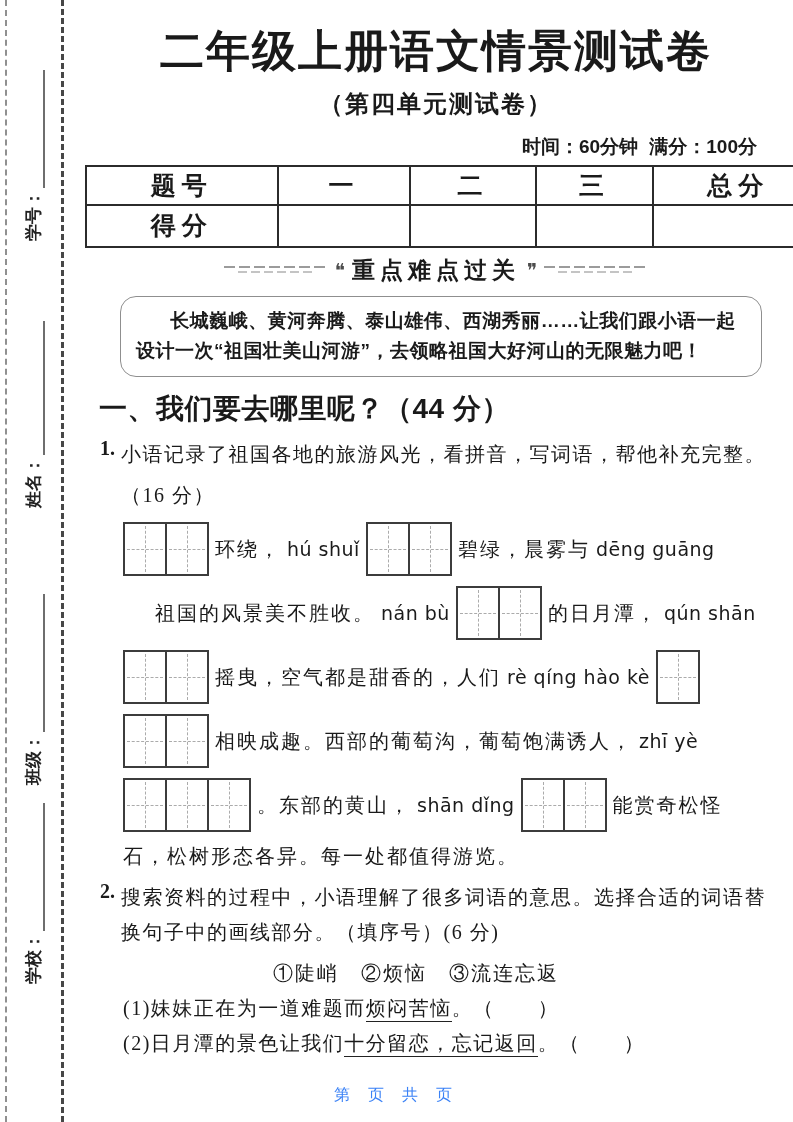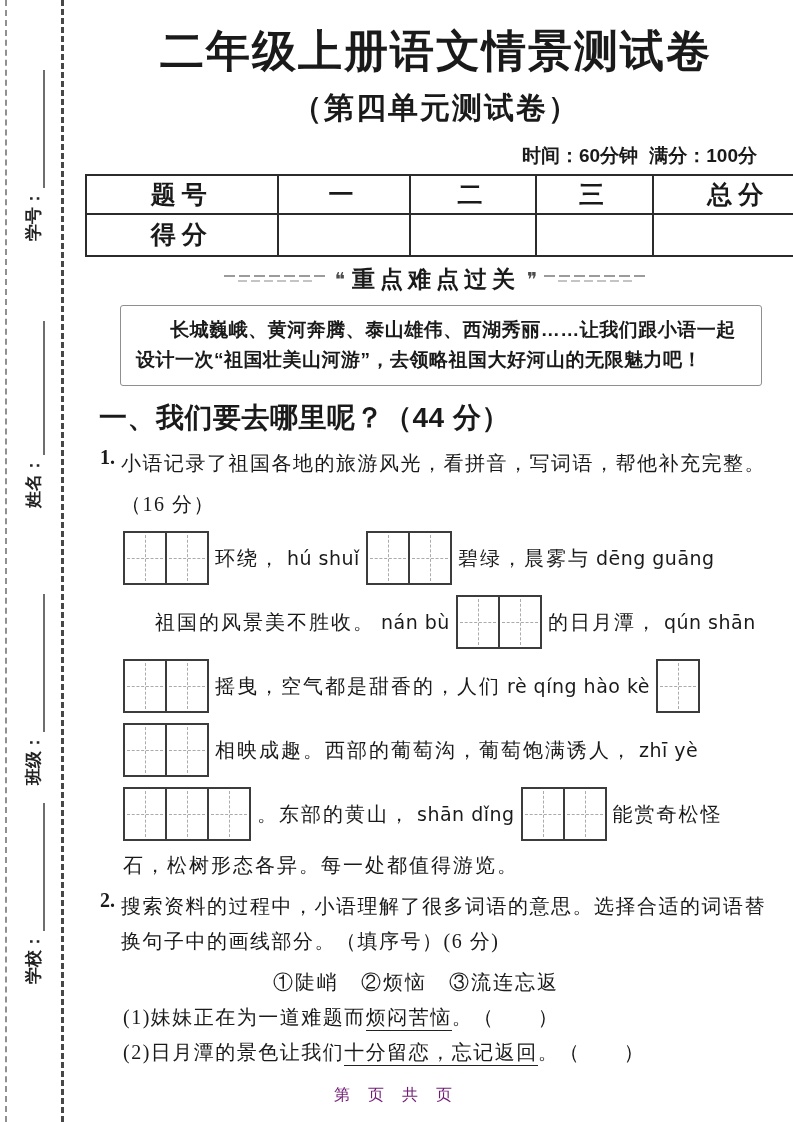--- a/index.html
+++ b/index.html
@@ -16,40 +16,40 @@
   .mf{display:inline-flex;align-items:flex-end;}
   .mf-line{display:inline-block;height:15px;border-bottom:2px solid #6e6e6e;margin-left:2px;}
   .mf-school{margin-left:48px}.mf-school .mf-line{width:128px}
   .mf-class{margin-left:18px}.mf-class .mf-line{width:138px}
   .mf-name{margin-left:86px}.mf-name .mf-line{width:134px}
   .mf-id{margin-left:80px}.mf-id .mf-line{width:118px}
   
   .main{position:absolute;left:85px;top:0;width:702px;}
   .title{margin:26px 0 11px 0;text-align:center;font-size:44px;font-weight:900;
       font-family:"Liberation Sans",sans-serif;letter-spacing:2px;line-height:1.15;}
-  .subtitle{margin:10px 0 0 0;text-align:center;font-size:30px;font-weight:800;
+  .subtitle{margin:10px 0 0 0;text-align:center;font-size:24px;font-weight:800;
       font-family:"Liberation Sans",sans-serif;letter-spacing:2px;}
   .meta{margin:14px 30px 5px 0;text-align:right;font-size:19px;font-weight:700;
       font-family:"Liberation Sans",sans-serif;word-spacing:6px;}
   
   .score-table{width:739px;border-collapse:collapse;table-layout:fixed;
       font-family:"Liberation Sans",sans-serif;}
   .score-table td{border:2px solid #2b2b2b;text-align:center;padding:0;}
   .score-table tr:nth-child(1) td{height:37px;font-size:25px;font-weight:800;letter-spacing:6px;}
   .score-table tr:nth-child(2) td{height:40px;font-size:25px;font-weight:800;letter-spacing:6px;}
   
   .banner{margin-top:7px;display:flex;align-items:center;justify-content:center;gap:7px;}
   .banner-title{font-size:23px;font-weight:900;font-family:"Liberation Sans",sans-serif;letter-spacing:5px;}
   .orn{width:104px;height:8px;
       background:
         repeating-linear-gradient(90deg,#9b9b9b 0 11px,rgba(0,0,0,0) 11px 15px) 0 0/100% 2px no-repeat,
         repeating-linear-gradient(90deg,#c4c4c4 0 9px,rgba(0,0,0,0) 9px 13px) 14px 5px/72% 2px no-repeat;}
   .orn-icon{font-size:19px;color:#4c4c4c;line-height:1;font-family:"DejaVu Sans",sans-serif;}
   
-  .intro-box{margin:10px 25px 0 35px;border:1.5px solid #8f8f8f;border-radius:3px;
+  .intro-box{margin:10px 25px 0 35px;border:1.5px solid #8f8f8f;border-radius:16px;
       padding:9px 15px 10px 15px;}
   .intro-box p{margin:0;font-size:19px;font-weight:700;line-height:1.6;text-indent:1.8em;
       font-family:"Liberation Sans",sans-serif;letter-spacing:0.5px;}
   
   .sec-heading{margin:13px 0 0 14px;font-size:28px;font-weight:800;
       font-family:"Liberation Sans",sans-serif;letter-spacing:0.5px;}
   .q-head{display:flex;margin:9px 0 0 15px;}
   .q-num{font-weight:800;font-size:20px;margin-right:6px;font-family:"Liberation Serif",serif;}
   .q-text{font-size:20px;line-height:1.75;letter-spacing:1.5px;}
   .q-score{display:block;margin-top:6px;}
@@ -62,21 +62,21 @@
   .grid{display:inline-flex;border:2px solid #3c3c3c;height:50px;flex:0 0 auto;background:#fff;}
   .grid i{display:block;width:40px;position:relative;}
   .grid i + i{border-left:2px solid #3c3c3c;}
   .grid i::before{content:"";position:absolute;top:2px;bottom:2px;left:50%;border-left:1px dashed #ababab;}
   .grid i::after{content:"";position:absolute;left:2px;right:2px;top:50%;border-top:1px dashed #ababab;}
   .options{margin:10px 40px 0 0;text-align:center;font-size:20px;letter-spacing:2px;word-spacing:14px;}
   .sub-item{margin:8px 0 0 38px;font-size:20px;letter-spacing:1.5px;}
   .ul{border-bottom:1.5px solid #222;padding-bottom:2px;}
   
   .footer{position:absolute;left:0;right:0;bottom:16px;text-align:center;font-size:16px;
-      letter-spacing:7px;color:#701a75;}
+      letter-spacing:7px;color:#3b82f6;}
 </style>
 </head>
 <body>
 
 <div class="page">
 
   <div class="seal-line seal-outer"></div>
   <div class="seal-line seal-inner"></div>
 
   <div class="margin-fields">

